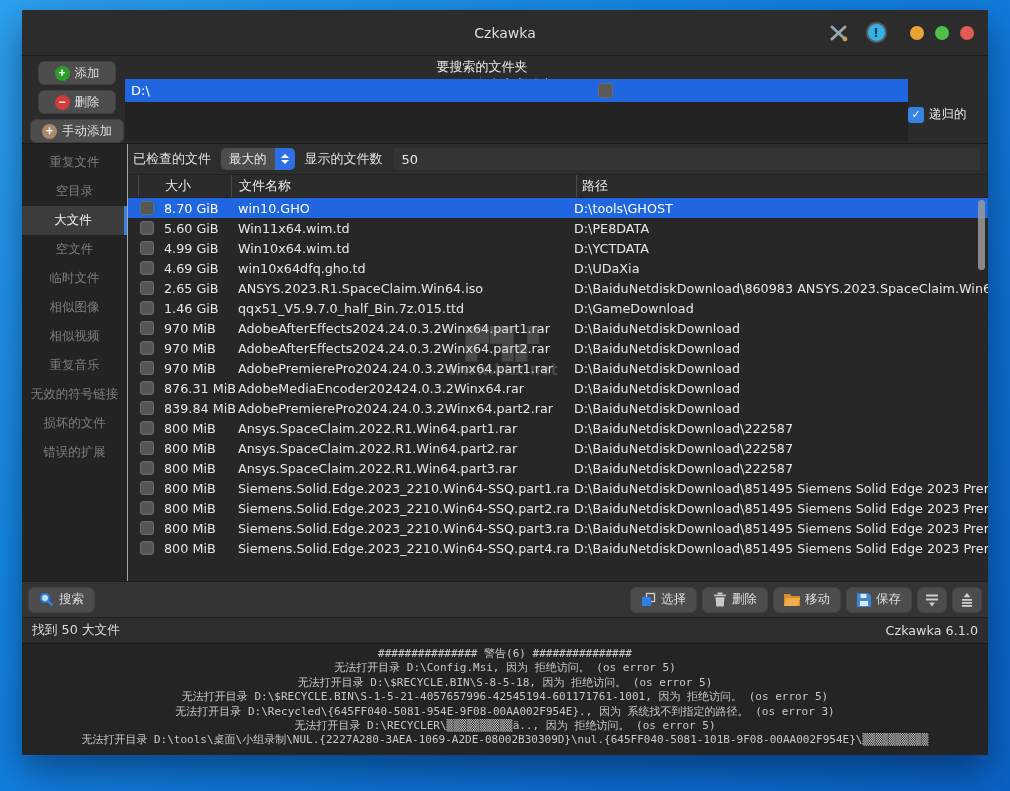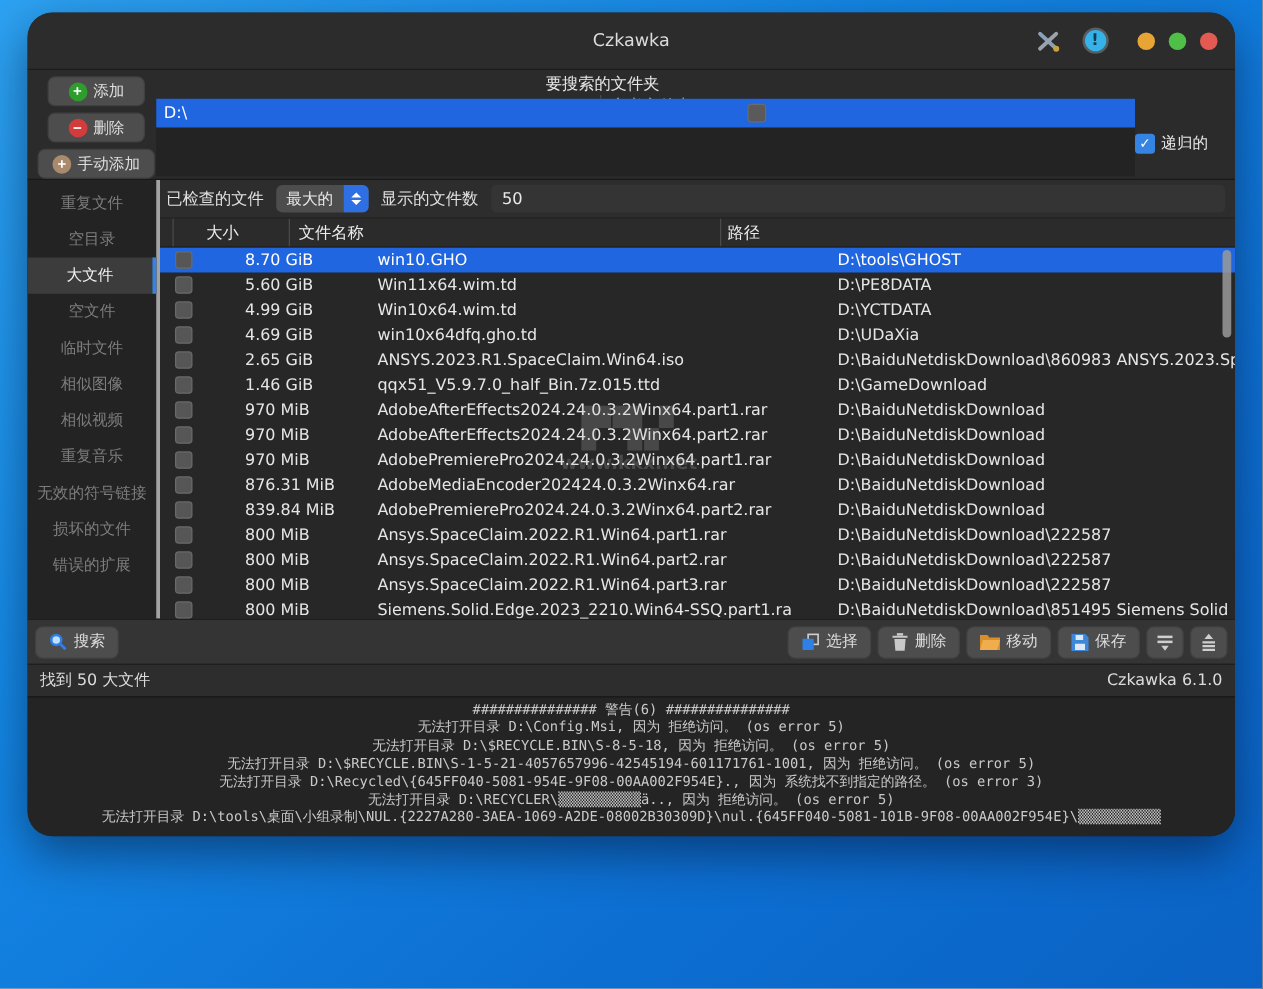--- a/index.html
+++ b/index.html
@@ -1,21 +1,21 @@
 <!DOCTYPE html>
 <html><head>
 <meta charset="utf-8">
 <style>
   * { margin:0; padding:0; box-sizing:border-box; }
   html,body { width:1010px; height:791px; overflow:hidden; }
   body { font-family:"DejaVu Sans","Liberation Sans",sans-serif; font-size:13px; color:#e2e2e2; }
   .desktop { position:relative; width:1010px; height:791px;
     background:linear-gradient(140deg,#2da2f2 0%,#1487e5 35%,#0d6fd2 70%,#0a62c4 100%); }
-  .window { position:absolute; left:22px; top:10px; width:966px; height:659px;
-    background:#272727; border-radius:20px; overflow:hidden; display:flex; flex-direction:column;
+  .window { position:absolute; left:22px; top:10px; width:966px; height:745px;
+    background:#272727; border-radius:2px; overflow:hidden; display:flex; flex-direction:column;
     box-shadow:0 14px 38px rgba(0,0,20,.45); }
 
   
   .titlebar { height:46px; background:#2c2c2c; flex:0 0 auto; position:relative;
     display:flex; align-items:center; justify-content:center; border-bottom:1px solid #1d1d1d; }
   .title { color:#dcdcdc; font-size:14px; }
   .tb-right { position:absolute; right:14px; top:0; height:100%; display:flex; align-items:center; gap:14px; }
   .tb-icon { width:24px; height:22px; display:flex; align-items:center; justify-content:center; cursor:default; }
   .info-circle { width:21px; height:21px; border-radius:50%; background:#35b3e8; border:2px solid #555e63;
     color:#143c52; font-weight:bold; font-size:13px; display:flex; align-items:center; justify-content:center; }
@@ -47,21 +47,21 @@
     padding-left:6px; position:relative; font-size:13px; }
   .dirrow .refcheck { position:absolute; left:473px; top:4px; width:15px; height:15px;
     background:#5a5a5a; border:1px solid #6b6b6b; border-radius:3px; }
   .reccol { width:80px; flex:0 0 auto; display:flex; align-items:center; gap:5px; padding-top:30px; }
   .bluecheck { width:16px; height:16px; background:#3584e4; border-radius:3px; color:#fff;
     font-size:11px; display:flex; align-items:center; justify-content:center; }
   .reclabel { color:#e6e6e6; font-size:12.5px; }
 
   
   .mid { flex:1; display:flex; min-height:0; }
-  .sidebar { width:106px; flex:0 0 auto; background:#232323; border-right:3px solid #a3a3a3; padding-top:4px; }
+  .sidebar { width:106px; flex:0 0 auto; background:#232323; border-right:1px solid #a3a3a3; padding-top:4px; }
   .side-item { height:29px; display:flex; align-items:center; justify-content:center;
     color:#7d7d7d; font-size:12.5px; white-space:nowrap; cursor:default; }
   .side-item.active { background:#3c3c3c; color:#f2f2f2; border-right:3px solid #3584e4; }
 
   .content { flex:1; display:flex; flex-direction:column; min-width:0; position:relative; }
   .controls { height:31px; flex:0 0 auto; background:#2d2d2d; display:flex; align-items:center;
     padding:0 8px 0 5px; gap:10px; border-bottom:1px solid #222; }
   .ctl-label { color:#e0e0e0; font-size:13px; white-space:nowrap; }
   .dropdown { height:22px; background:#4d4d4d; border-radius:5px; display:flex; align-items:center; overflow:hidden; }
   .dropdown .dval { padding:0 8px; color:#e8e8e8; font-size:12.5px; }
@@ -73,21 +73,21 @@
     align-items:center; padding-left:9px; color:#e8e8e8; font-size:13px; }
 
   .theader { height:23px; flex:0 0 auto; background:#2b2b2b; display:flex; align-items:center;
     color:#ececec; font-size:13px; border-bottom:1px solid #202020; }
   .th-spacer { width:10px; height:100%; }
   .th-size { width:93px; height:100%; display:flex; align-items:center; border-left:1px solid #4a4a4a; padding-left:26px; }
   .th-name { width:345px; height:100%; display:flex; align-items:center; border-left:1px solid #4a4a4a; padding-left:7px; }
   .th-path { flex:1; height:100%; display:flex; align-items:center; border-left:1px solid #4a4a4a; padding-left:5px; }
 
   .tbody { flex:1; min-height:0; overflow:hidden; background:#272727; position:relative; }
-  .trow { height:20px; display:flex; align-items:center; font-size:12.75px; color:#e6e6e6; white-space:nowrap;gap:32px; }
+  .trow { height:20px; display:flex; align-items:center; font-size:12.75px; color:#e6e6e6; white-space:nowrap; }
   .trow.selected { background:#1f66e0; color:#fff; }
   .rowcheck { flex:0 0 auto; margin-left:12px; width:14px; height:14px; background:#565656;
     border:1px solid #6a6a6a; border-radius:3px; }
   .c-size { flex:0 0 auto; margin-left:10px; width:67px; overflow:visible; }
   .c-name { flex:0 0 auto; width:338px; padding-left:7px; overflow:hidden; }
   .c-path { flex:1; padding-left:5px; overflow:hidden; }
   .vscroll { position:absolute; right:3px; top:2px; width:7px; height:70px; border-radius:4px;
     background:#9a9a9a; opacity:.85; }
   .watermark { position:absolute; left:300px; top:128px; width:150px; text-align:center;
     color:#bdbdbd; opacity:.22; pointer-events:none; }

